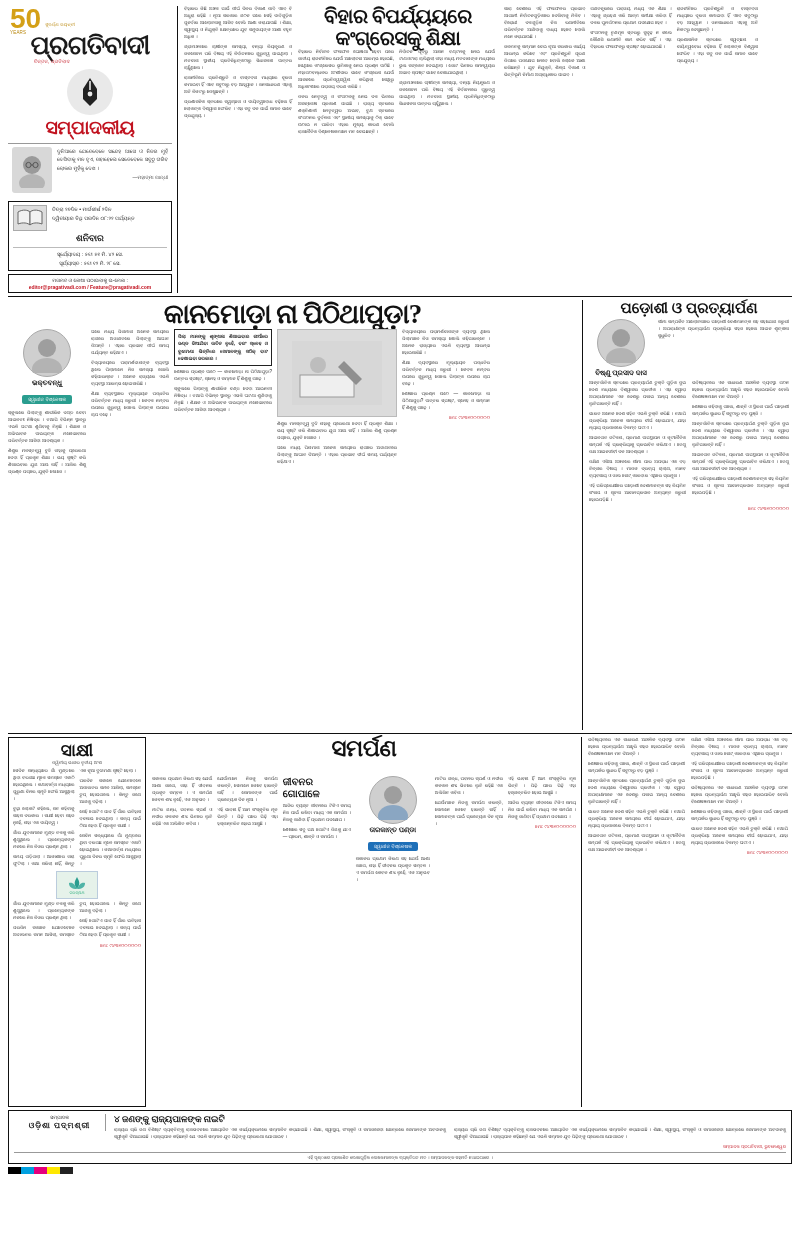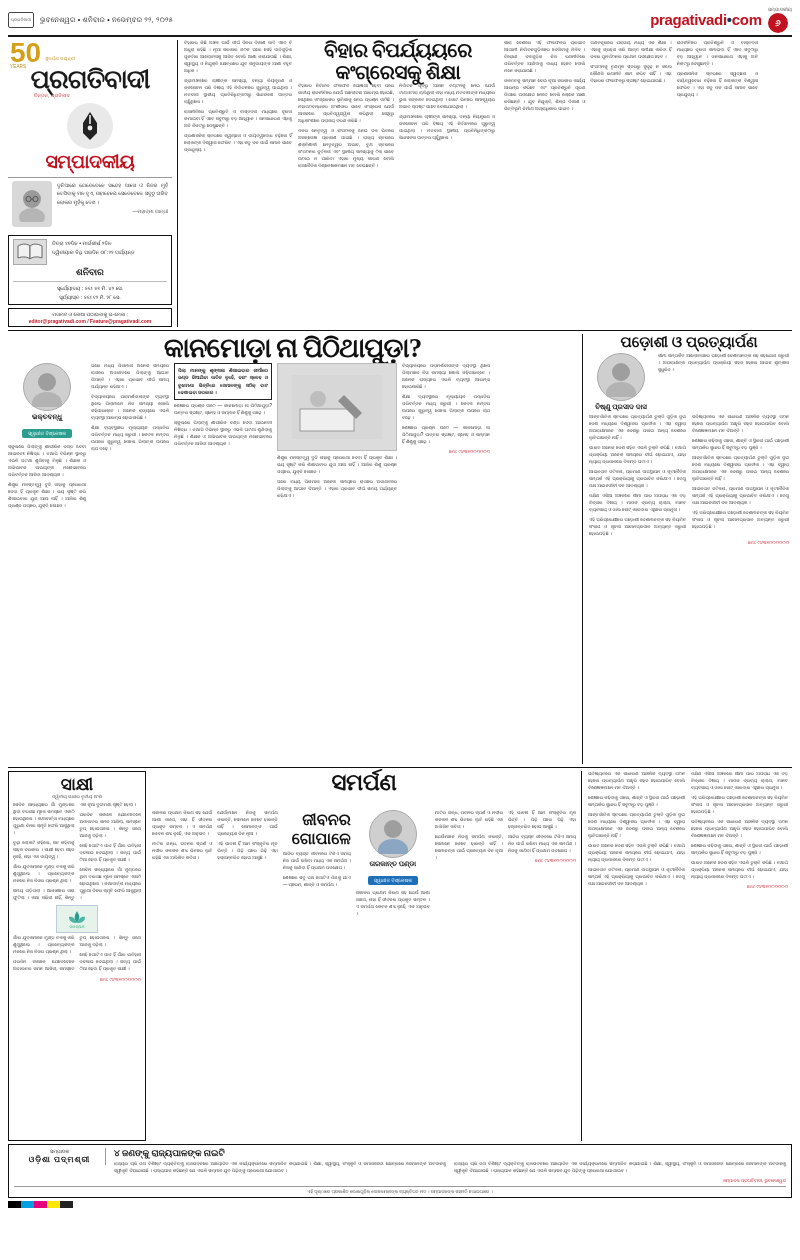--- a/index.html
+++ b/index.html
@@ -136,35 +136,20 @@
   .cmyk i { width:13px;height:7px; display:block; }
 
   .smallcap { font-size:4.4px; color:#c1121f; text-align:right; }
   .hr-blk { border-top:1px solid #111; margin:3px 0; }
 </style>
 </head>
 <body>
 
 <div class="page">
 
-  <div class="topstrip">
-    <div class="topleft">
-      <div class="tl-logo">ପ୍ରଗତିବାଦୀ</div>
-      <div class="tl-text">ଭୁବନେଶ୍ୱର • ଶନିବାର • ନଭେମ୍ବର ୨୨, ୨୦୨୫</div>
-    </div>
-    <div class="topright">
-      <div class="site">
-        <span>pragativadi</span><span class="dot">•</span><span>com</span>
-      </div>
-      <div style="text-align:center">
-        <div class="pagebadge-sm">ସମ୍ପାଦକୀୟ</div>
-        <div class="pagebadge">୬</div>
-      </div>
-    </div>
-  </div>
 
   <div class="masthead-row">
 
     <div class="masthead rule-r" style="padding-right:5px">
       <div class="logo50">
         <div>
           <div class="fifty">50</div>
           <div class="fifty-sub">YEARS</div>
         </div>
         <div style="padding-top:14px">
@@ -398,21 +383,21 @@
       <div style="display:flex; gap:5px">
         <div class="tcol" style="width:62px">
           <p>ସକାଳର ପ୍ରଥମ କିରଣ ସହ ଯେଉଁ ଆଶା ଜାଗେ, ତାହା ହିଁ ଜୀବନର ପ୍ରକୃତ ସମ୍ବଳ । ଏ ସମର୍ପଣ କେବଳ ଶବ୍ଦ ନୁହେଁ, ଏକ ଅନୁଭବ ।</p>
           <p>ମାଟିର ଗନ୍ଧ, ପବନର ସ୍ପର୍ଶ ଓ ନଦୀର କଳକଳ ଶବ୍ଦ ଭିତରେ ଲୁଚି ରହିଛି ଏକ ଅଲିଖିତ କବିତା ।</p>
         </div>
         <div class="tcol" style="width:62px">
           <p>ଯେଉଁମାନେ ନିଜକୁ ସମର୍ପଣ କରନ୍ତି, ସେମାନେ କେବେ ହାରନ୍ତି ନାହିଁ । ସେମାନଙ୍କ ପାଇଁ ପ୍ରତ୍ୟେକ ଦିନ ନୂଆ ।</p>
           <p>ଏହି ଭାବନା ହିଁ ଆମ ସଂସ୍କୃତିର ମୂଳ ଭିତ୍ତି । ପିଢ଼ି ପରେ ପିଢ଼ି ଏହା ହସ୍ତାନ୍ତରିତ ହୋଇ ଆସୁଛି ।</p>
         </div>
         <div style="width:70px">
-          <div class="headline" style="font-size:16px;text-align:right;white-space:pre-line;line-height:1.2;margin-bottom:3px">ଜୀବନର
+          <div class="headline" style="font-size:10px;text-align:left;white-space:pre-line;line-height:1.2;margin-bottom:3px">ଜୀବନର
 ଗୋପାଳେ</div>
           <div class="tcol">
             <p>ଆଜିର ବ୍ୟସ୍ତ ଜୀବନରେ ଟିକିଏ ସମୟ ନିଜ ପାଇଁ ରଖିବା ମଧ୍ୟ ଏକ ସମର୍ପଣ । ନିଜକୁ ଜାଣିବା ହିଁ ପ୍ରଥମ ପଦକ୍ଷେପ ।</p>
             <p>ଶେଷରେ ସବୁ ପଥ ଗୋଟିଏ ଦିଗକୁ ଯାଏ — ପ୍ରେମ, ଶାନ୍ତି ଓ ସମର୍ପଣ ।</p>
           </div>
         </div>
         <div style="width:76px">
           <div class="authorbox">
             <div class="author-photo">
               <svg width="40" height="40" viewBox="0 0 40 40" aria-hidden="true">

